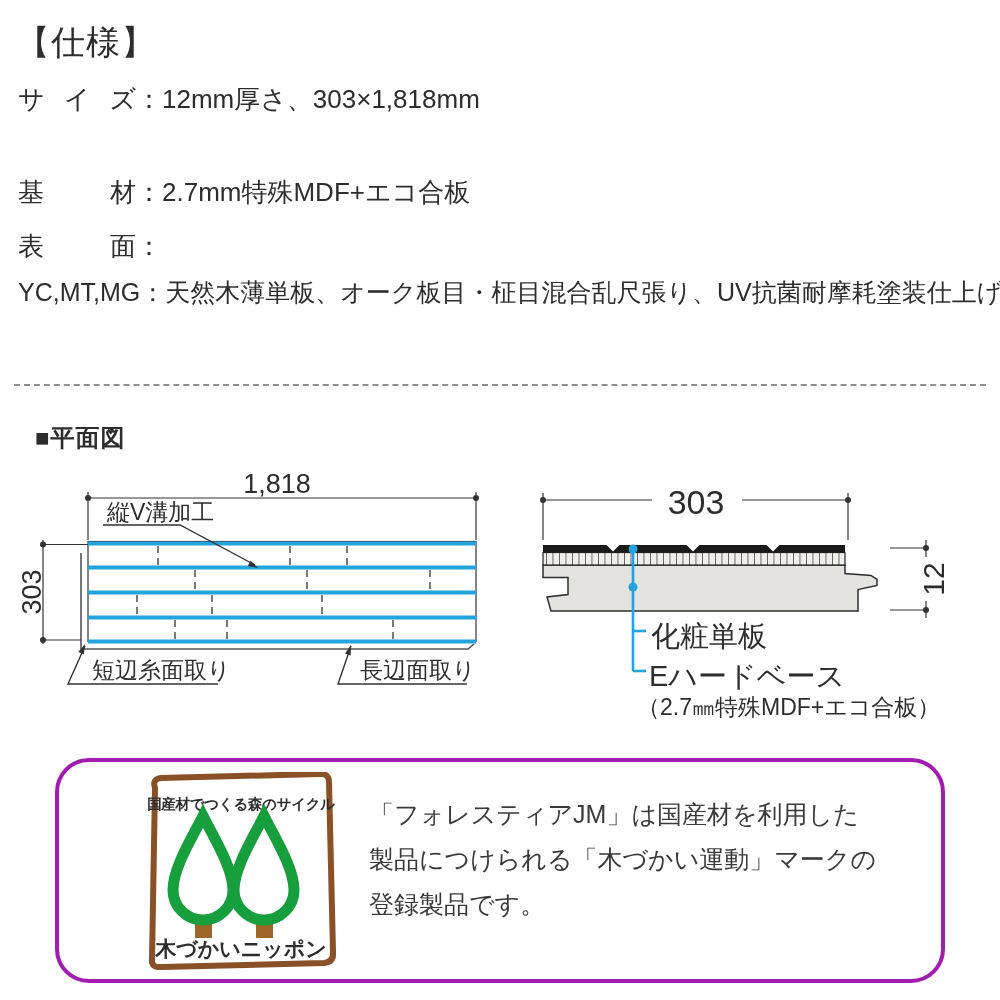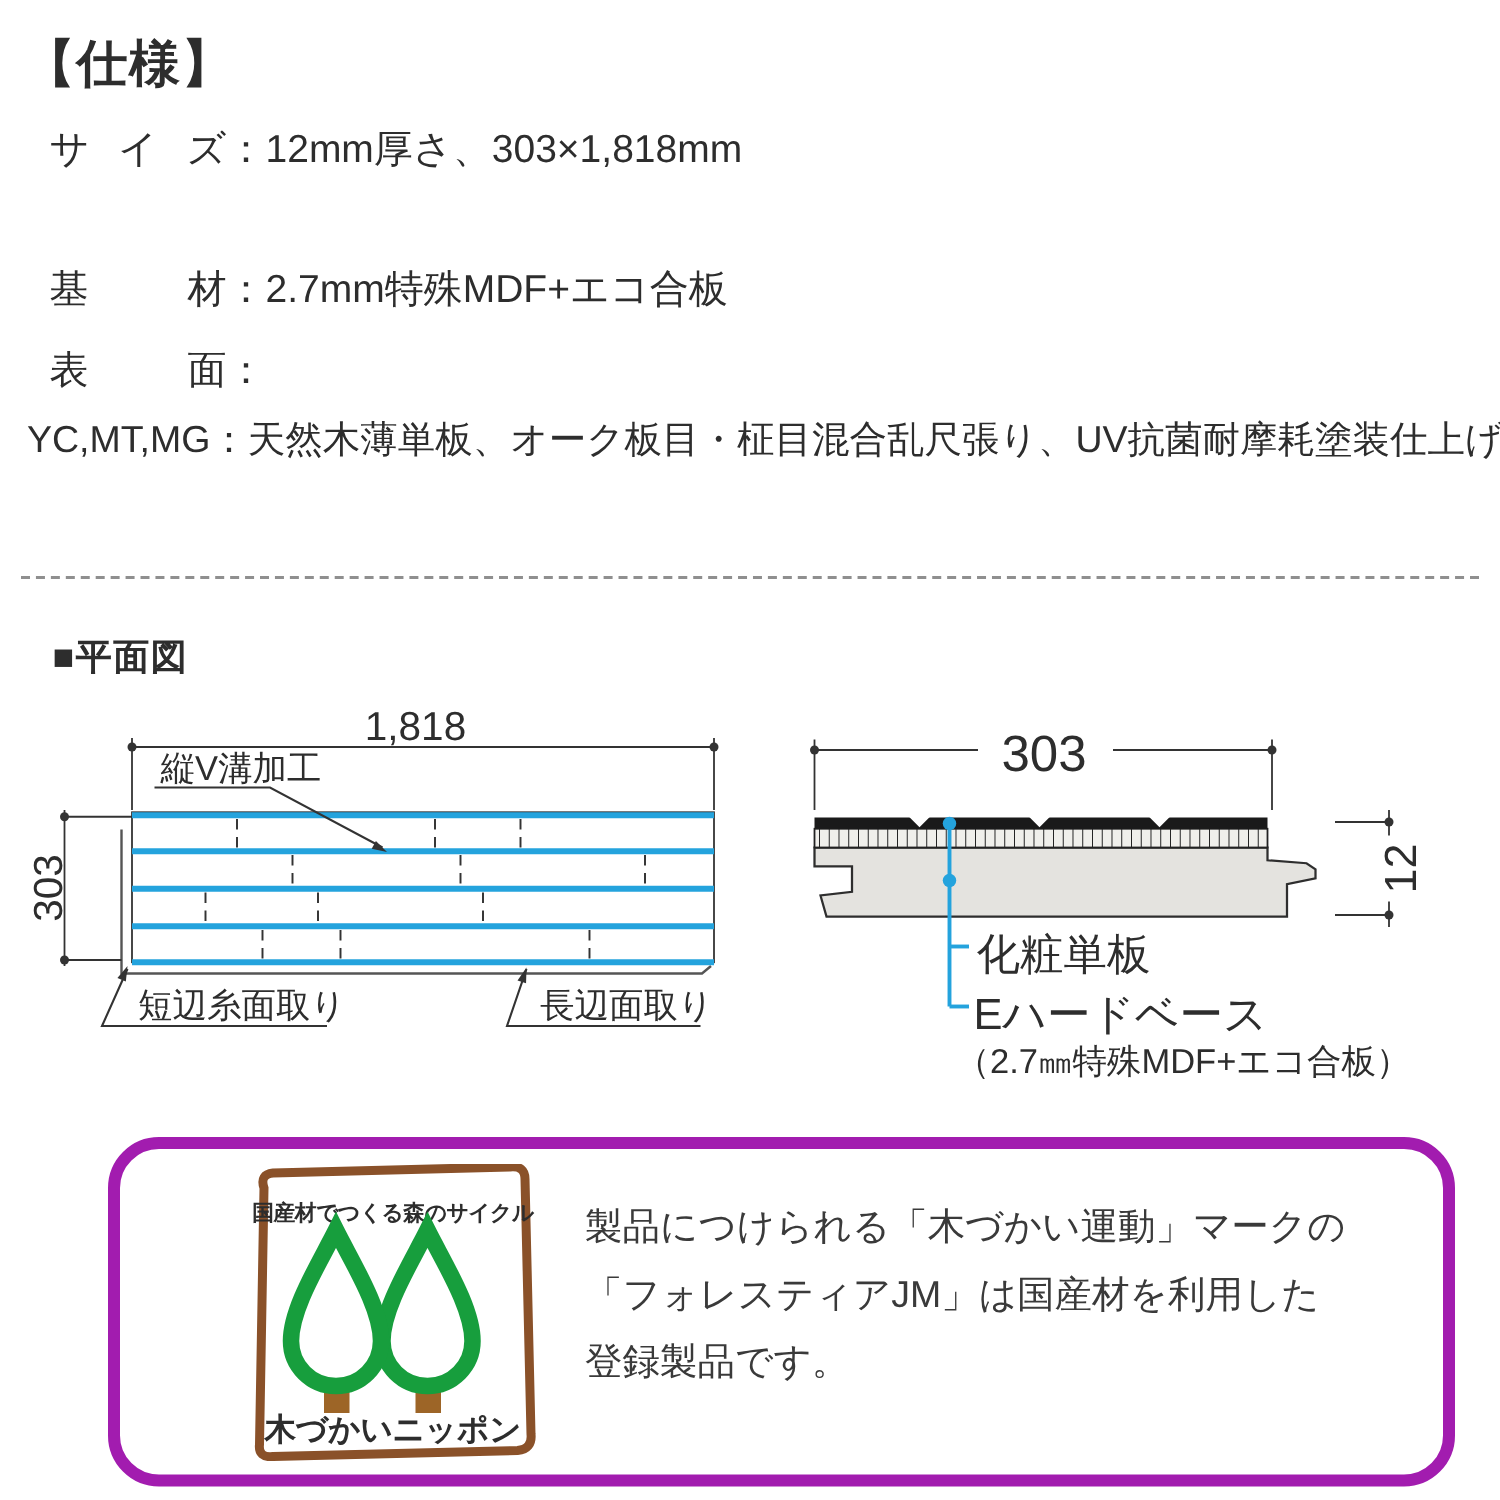--- a/index.html
+++ b/index.html
@@ -1,27 +1,27 @@
 <!DOCTYPE html>
 <html><head>
 <meta charset="utf-8">
 <style>
   html,body{margin:0;padding:0;background:#ffffff;}
   body{font-family:"Liberation Sans","DejaVu Sans",sans-serif;color:#2d2d2d;}
   #page{position:relative;width:1000px;height:1000px;background:#fff;overflow:hidden;}
   .abs{position:absolute;}
-  .page-title{left:16px;top:20px;font-size:34px;font-weight:bold;letter-spacing:1px;}
-  .spec-row{left:18px;font-size:26px;white-space:nowrap;margin-left:15px;}
+  .page-title{left:16px;top:20px;font-size:34px;font-weight:normal;letter-spacing:1px;}
+  .spec-row{left:18px;font-size:26px;white-space:nowrap;}
   .spec-label{display:inline-block;width:118px;text-align:justify;text-align-last:justify;vertical-align:bottom;}
   .spec-colon{display:inline-block;width:26px;}
   .surface-row{left:18px;font-size:25px;white-space:nowrap;}
   .divider{left:14px;top:384px;width:972px;height:0;border-top:2px dashed #8f8f8f;}
   .section-title{font-size:24px;font-weight:bold;letter-spacing:1px;}
   svg text{font-family:"Liberation Sans","DejaVu Sans",sans-serif;fill:#2d2d2d;}
-  .cert-box{left:72px;top:758px;width:882px;height:217px;border:8px solid #a21caf;border-radius:34px;}
+  .cert-box{left:55px;top:758px;width:882px;height:217px;border:4px solid #a21caf;border-radius:34px;}
   .cert-text{left:310px;top:30px;font-size:25px;line-height:45px;color:#3a3a3a;white-space:nowrap;}
 </style>
 </head>
 <body>
 
 <div id="page">
 
   <div class="abs page-title">【仕様】</div>
 
   <div class="abs spec-row" style="top:82px">
@@ -151,19 +151,19 @@
       <rect x="52" y="138" width="17" height="28" fill="#9d6527"></rect>
       <rect x="113" y="138" width="17" height="28" fill="#9d6527"></rect>
       <g fill="#ffffff" stroke="#179e3d" stroke-width="11">
         <path d="M121,44 C110,66 91,96 91,118 A30,30 0 1 0 151,118 C151,96 132,66 121,44 Z"></path>
         <path d="M60,44 C49,66 30,96 30,118 A30,30 0 1 0 90,118 C90,96 71,66 60,44 Z"></path>
       </g>
       <text x="98" y="184" text-anchor="middle" font-size="21" font-weight="bold" fill="#1a1a1a">木づかいニッポン</text>
     </svg>
 
     <div class="abs cert-text">
+      <div>「フォレスティアJM」は国産材を利用した</div>
       <div>製品につけられる「木づかい運動」マークの</div>
-      <div>「フォレスティアJM」は国産材を利用した</div>
       <div>登録製品です。</div>
     </div>
   </div>
 
 </div>
 
 </body></html>

